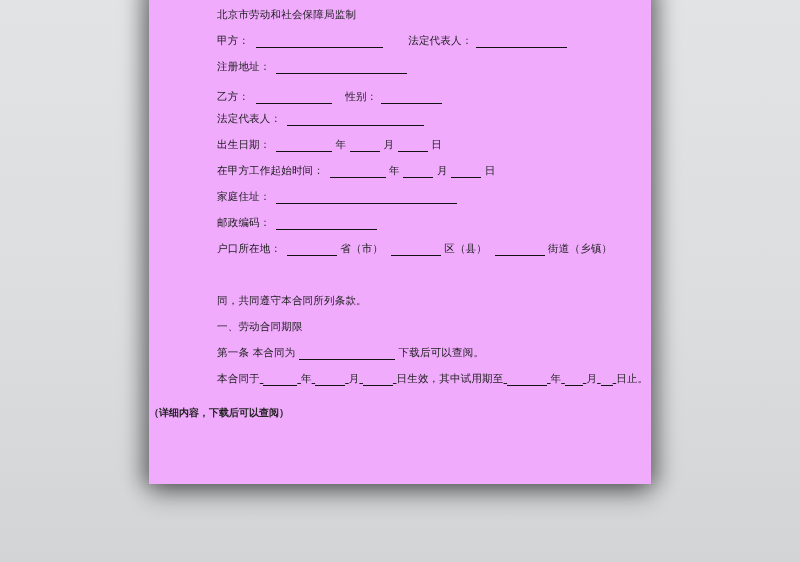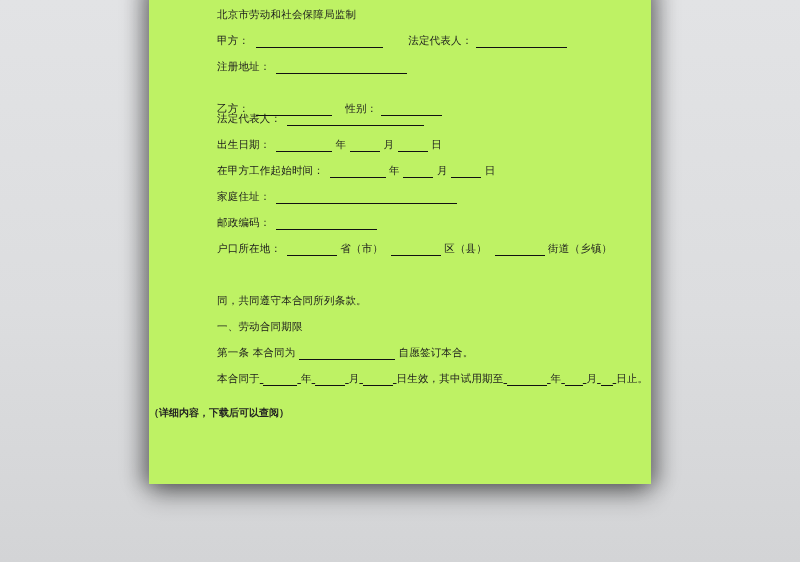--- a/index.html
+++ b/index.html
@@ -11,21 +11,21 @@
       color: #1c1c1c;
     }
     .page-shadow {
       position: absolute;
       left: 149px; top: -20px; width: 502px; height: 504px;
       box-shadow: -10px 0 18px rgba(0,0,0,0.28), 10px 0 18px rgba(0,0,0,0.28), 0 12px 22px rgba(0,0,0,0.32);
     }
     .page {
       position: absolute;
       left: 149px; top: 0; width: 502px; height: 484px;
-      background: #bef264;
+      background: #f0abfc;
     }
     .line {
       position: absolute;
       left: 68px;
       height: 16px;
       font-size: 10.5px;
       line-height: 16px;
       white-space: nowrap;
       letter-spacing: 0.2px;
     }
@@ -63,21 +63,21 @@
     <span class="blank" style="width:127px;margin-left:3px;"></span>
     <span class="t" style="margin-left:22px;">法定代表人：</span>
     <span class="blank" style="width:91px;"></span>
   </div>
 
   <div class="line" style="top:58px;">
     <span class="t">注册地址：</span>
     <span class="blank" style="width:131px;margin-left:2px;"></span>
   </div>
 
-  <div class="line" style="top:100px;">
+  <div class="line" style="top:88px;">
     <span class="t">乙方：</span>
     <span class="blank" style="width:76px;margin-left:3px;"></span>
     <span class="t" style="margin-left:10px;">性别：</span>
     <span class="blank" style="width:61px;"></span>
   </div>
 
   <div class="line" style="top:110px;">
     <span class="t">法定代表人：</span>
     <span class="blank" style="width:137px;margin-left:2px;"></span>
   </div>
@@ -127,21 +127,21 @@
     <span class="t">同，共同遵守本合同所列条款。</span>
   </div>
 
   <div class="line" style="top:318px;">
     <span class="t">一、劳动合同期限</span>
   </div>
 
   <div class="line" style="top:344px;">
     <span class="t">第一条 本合同为</span>
     <span class="blank" style="width:96px;"></span>
-    <span class="t">自愿签订本合。</span>
+    <span class="t">下载后可以查阅。</span>
   </div>
 
   <div class="line" style="top:370px;text-decoration:underline;">
     <span class="t">本合同于</span>
     <span class="blank" style="width:34px;"></span>
     <span class="t">年</span>
     <span class="blank" style="width:30px;"></span>
     <span class="t">月</span>
     <span class="blank" style="width:30px;"></span>
     <span class="t">日生效，其中试用期至</span>

